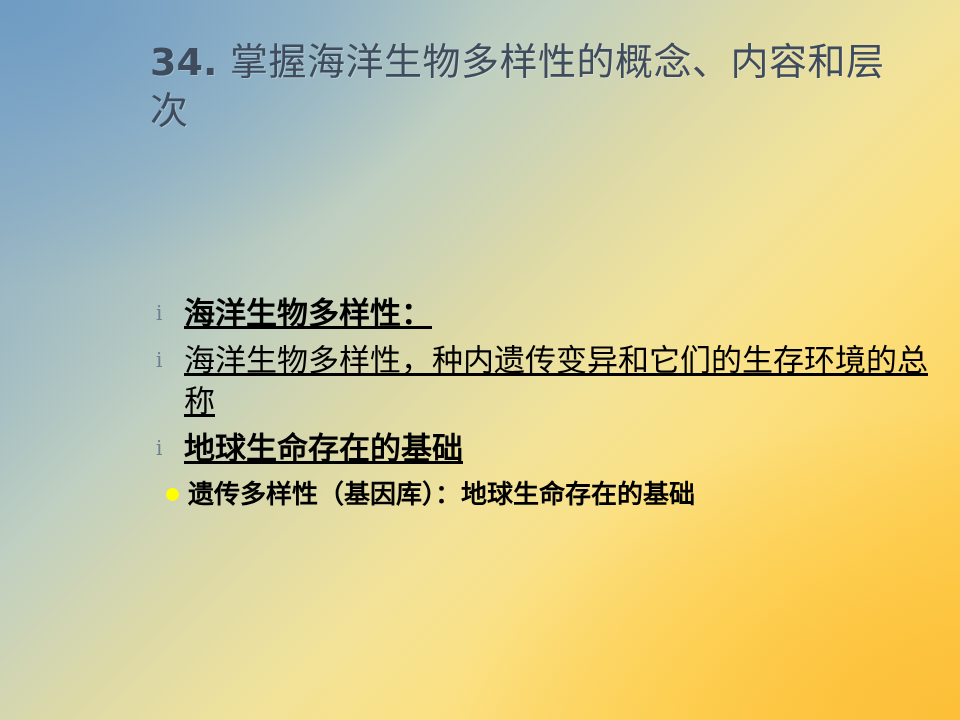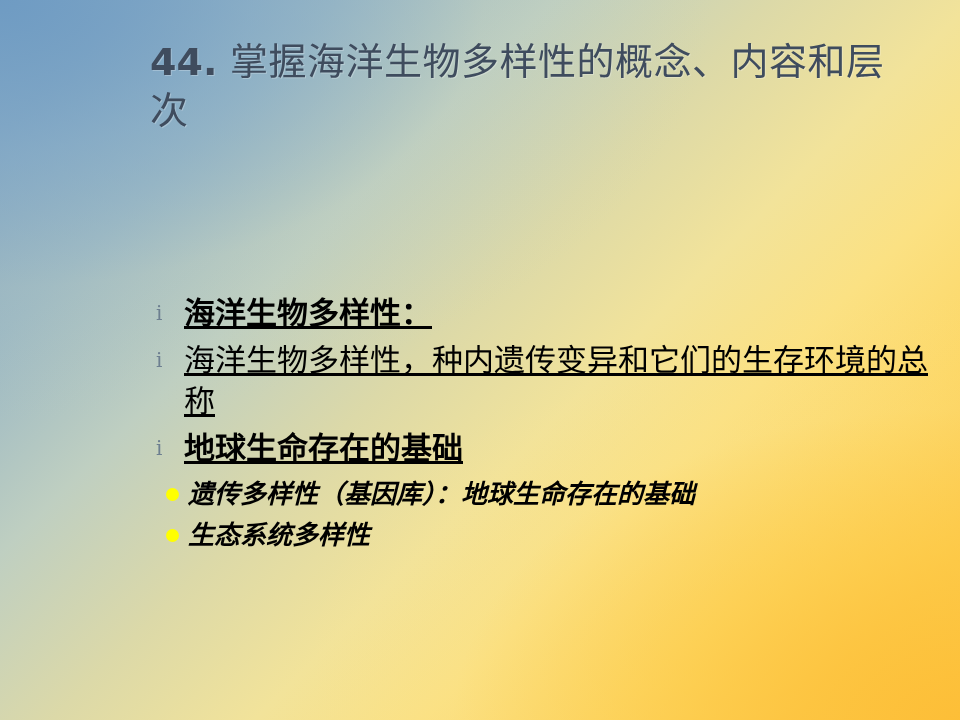--- a/index.html
+++ b/index.html
@@ -84,21 +84,20 @@
   .lvl1 > .txt {
     flex: 1 1 auto;
     font-size: 31px;
     line-height: 41px;
     text-decoration: underline;
   }
   .lvl1 > .txt.bold { font-weight: bold; font-family: "DejaVu Sans", "Liberation Sans", sans-serif; }
 
   .sub {
     margin-top: 2px;
-    font-style: italic;
   }
   .lvl2 {
     display: flex;
     align-items: flex-start;
     margin-bottom: 3px;
   }
   .lvl2 > .marker {
     flex: 0 0 38px;
     display: flex;
     align-items: center;
@@ -124,21 +123,21 @@
     font-family: "DejaVu Sans", "Liberation Sans", sans-serif;
     font-weight: bold;
   }
 </style>
 </head>
 <body>
 
 <div id="slide">
 
   <div class="title">
-    <span class="num">44.</span><span> 掌握海洋生物多样性的概念、内容和层次</span>
+    <span class="num">34.</span><span> 掌握海洋生物多样性的概念、内容和层次</span>
   </div>
 
   <div class="body">
 
     <div class="lvl1">
       <span class="marker">i</span>
       <span class="txt bold">海洋生物多样性：</span>
     </div>
 
     <div class="lvl1">
@@ -154,23 +153,17 @@
     <div class="sub">
 
       <div class="lvl2">
         <span class="marker">
             <i class="dot"></i>
           </span>
         <span class="txt">遗传多样性（基因库）：地球生命存在的基础</span>
       </div>
 
 
-      <div class="lvl2">
-        <span class="marker">
-            <i class="dot"></i>
-          </span>
-        <span class="txt">生态系统多样性</span>
-      </div>
 
     </div>
   </div>
 
 </div>
 
 </body></html>

